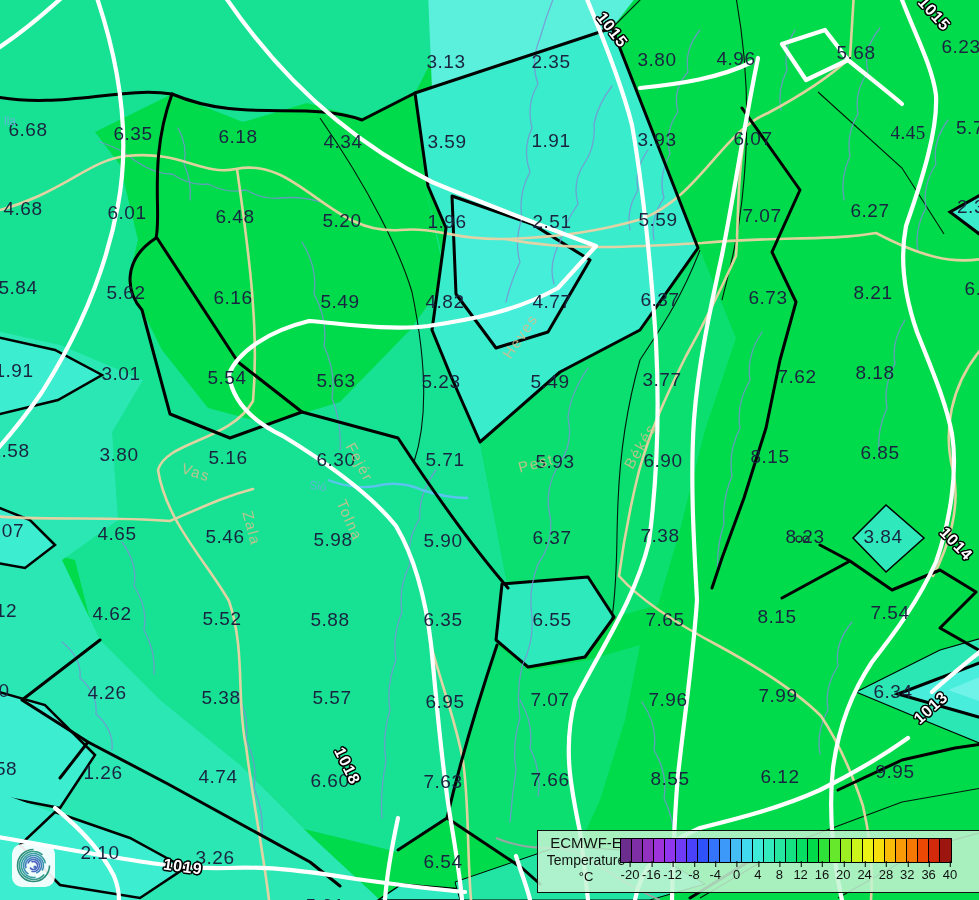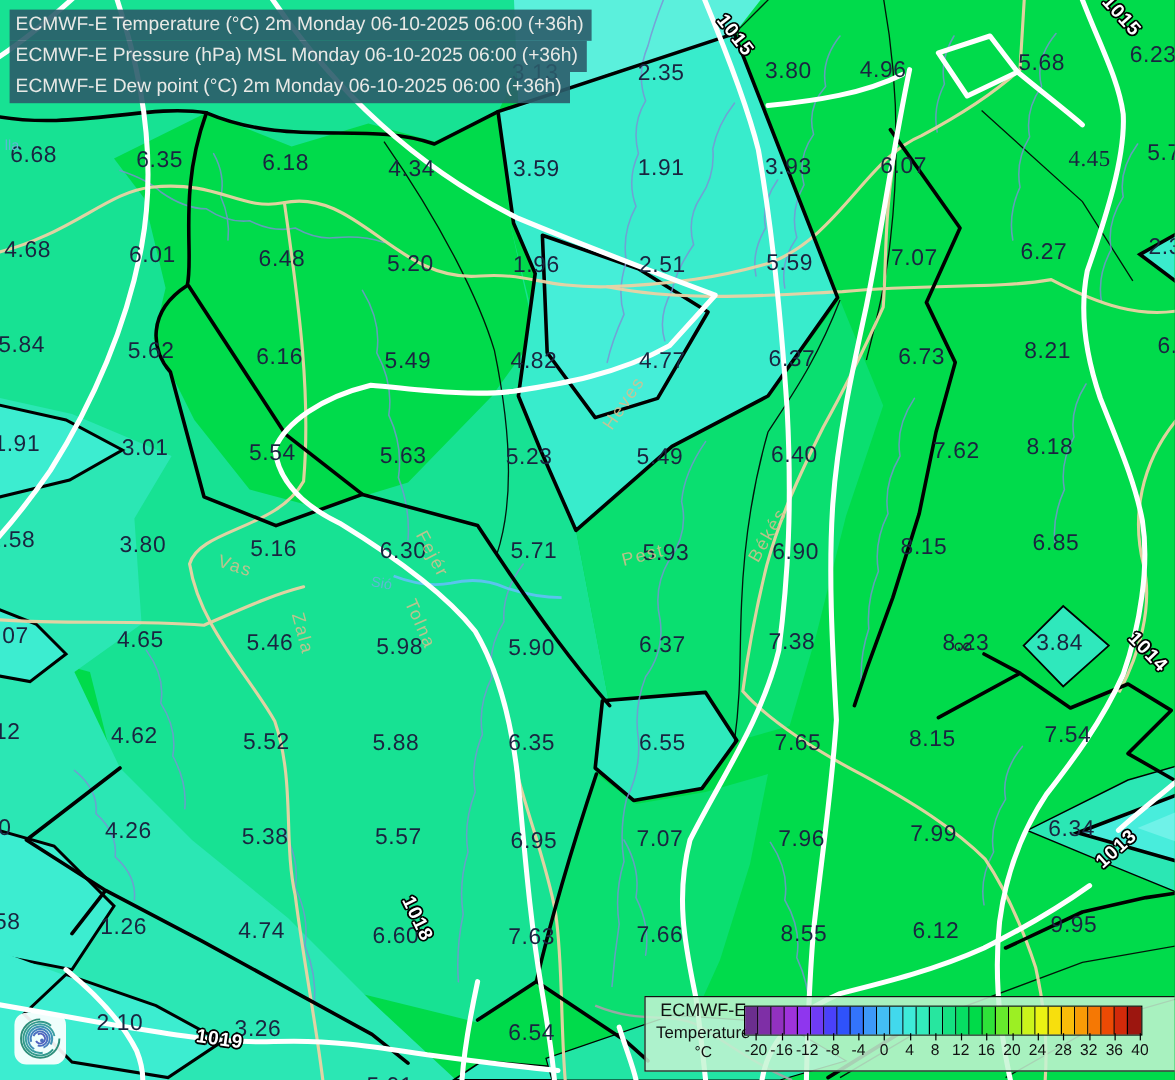--- a/index.html
+++ b/index.html
@@ -182,21 +182,21 @@
         <circle cx="23" cy="23" r="1.6" fill="#4A6EC0" stroke="none"></circle>
       </g>
     </g>
   </svg>
 
   <div class="layer">
       <div class="station" style="left: 446px; top: 62px;">3.13</div>
       <div class="station" style="left: 551px; top: 62px;">2.35</div>
       <div class="station" style="left: 657px; top: 60px;">3.80</div>
       <div class="station" style="left: 736px; top: 59px;">4.96</div>
-      <div class="station" style="left: 856px; top: 53px; margin-left: 12px;">5.68</div>
+      <div class="station" style="left: 856px; top: 53px;">5.68</div>
       <div class="station" style="left: 961px; top: 47px;">6.23</div>
       <div class="station" style="left: 28px; top: 130px;">6.68</div>
       <div class="station" style="left: 133px; top: 134px;">6.35</div>
       <div class="station" style="left: 238px; top: 137px;">6.18</div>
       <div class="station" style="left: 343px; top: 142px;">4.34</div>
       <div class="station" style="left: 447px; top: 142px;">3.59</div>
       <div class="station" style="left: 551px; top: 141px;">1.91</div>
       <div class="station" style="left: 657px; top: 140px;">3.93</div>
       <div class="station" style="left: 753px; top: 139px;">6.07</div>
       <div class="station" style="left: 908px; top: 133px; font-family: Liberation Serif, serif;">4.45</div>
@@ -220,21 +220,21 @@
       <div class="station" style="left: 660px; top: 300px;">6.37</div>
       <div class="station" style="left: 768px; top: 298px;">6.73</div>
       <div class="station" style="left: 873px; top: 293px;">8.21</div>
       <div class="station" style="left: 973px; top: 289px;">6.</div>
       <div class="station" style="left: 14px; top: 371px;">1.91</div>
       <div class="station" style="left: 121px; top: 374px;">3.01</div>
       <div class="station" style="left: 227px; top: 378px;">5.54</div>
       <div class="station" style="left: 336px; top: 381px;">5.63</div>
       <div class="station" style="left: 441px; top: 382px;">5.23</div>
       <div class="station" style="left: 550px; top: 382px;">5.49</div>
-      <div class="station" style="left: 662px; top: 380px;">6.40</div>
+      <div class="station" style="left: 662px; top: 380px;">3.77</div>
       <div class="station" style="left: 797px; top: 377px;">7.62</div>
       <div class="station" style="left: 875px; top: 373px;">8.18</div>
       <div class="station" style="left: 10px; top: 451px;">2.58</div>
       <div class="station" style="left: 119px; top: 455px;">3.80</div>
       <div class="station" style="left: 228px; top: 458px;">5.16</div>
       <div class="station" style="left: 336px; top: 460px;">6.30</div>
       <div class="station" style="left: 445px; top: 460px;">5.71</div>
       <div class="station" style="left: 555px; top: 462px;">5.93</div>
       <div class="station" style="left: 663px; top: 461px;">6.90</div>
       <div class="station" style="left: 770px; top: 457px;">8.15</div>
@@ -293,25 +293,20 @@
       <div class="region-label" style="left: 252px; top: 528px; transform: translate(-50%, -50%) rotate(75deg);">Zala</div>
       <div class="region-label" style="left: 360px; top: 462px; transform: translate(-50%, -50%) rotate(62deg);">Fejér</div>
       <div class="region-label" style="left: 350px; top: 520px; transform: translate(-50%, -50%) rotate(66deg);">Tolna</div>
       <div class="region-label" style="left: 520px; top: 336px; transform: translate(-50%, -50%) rotate(-56deg);">Heves</div>
       <div class="region-label" style="left: 536px; top: 463px; transform: translate(-50%, -50%) rotate(-14deg);">Pest</div>
       <div class="region-label" style="left: 640px; top: 446px; transform: translate(-50%, -50%) rotate(-60deg);">Békés</div>
       <div class="river-label" style="left: 10px; top: 121px;">lla</div>
       <div class="river-label" style="left: 318px; top: 486px; transform: translate(-50%, -50%) rotate(10deg);">Sió</div>
     </div>
 
-  <div class="hdr">
-    <div class="hdr-line">ECMWF-E Temperature (°C) 2m Monday 06-10-2025 06:00 (+36h)</div>
-    <div class="hdr-line">ECMWF-E Pressure (hPa) MSL Monday 06-10-2025 06:00 (+36h)</div>
-    <div class="hdr-line">ECMWF-E Dew point (°C) 2m Monday 06-10-2025 06:00 (+36h)</div>
-  </div>
 
   <div class="legend">
     <div class="legend-title">
       <div class="lt1">ECMWF-E</div>
       <div class="lt2">Temperature</div>
       <div class="lt3">°C</div>
     </div>
     <div class="colorbar">
         <div class="cell" style="background: rgb(107, 46, 142);"></div>
         <div class="cell" style="background: rgb(126, 47, 166);"></div>

